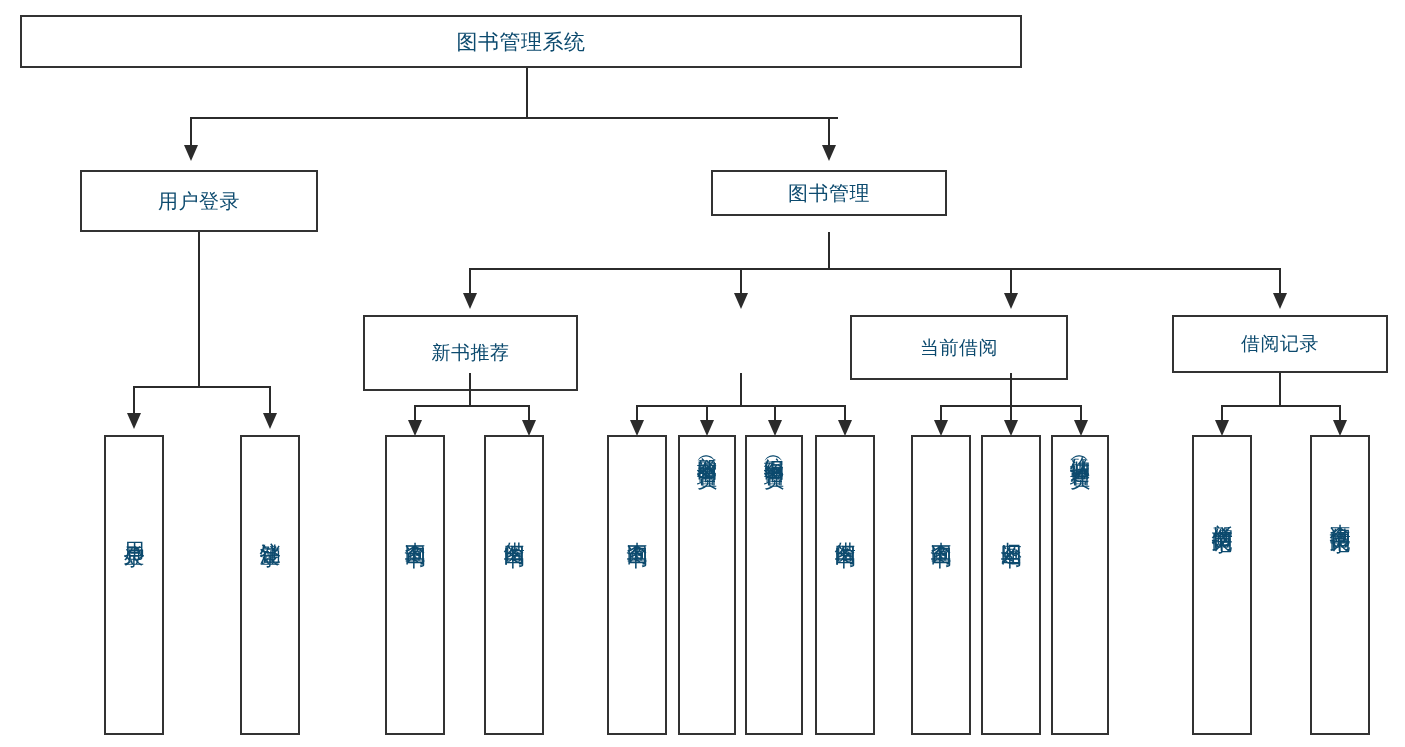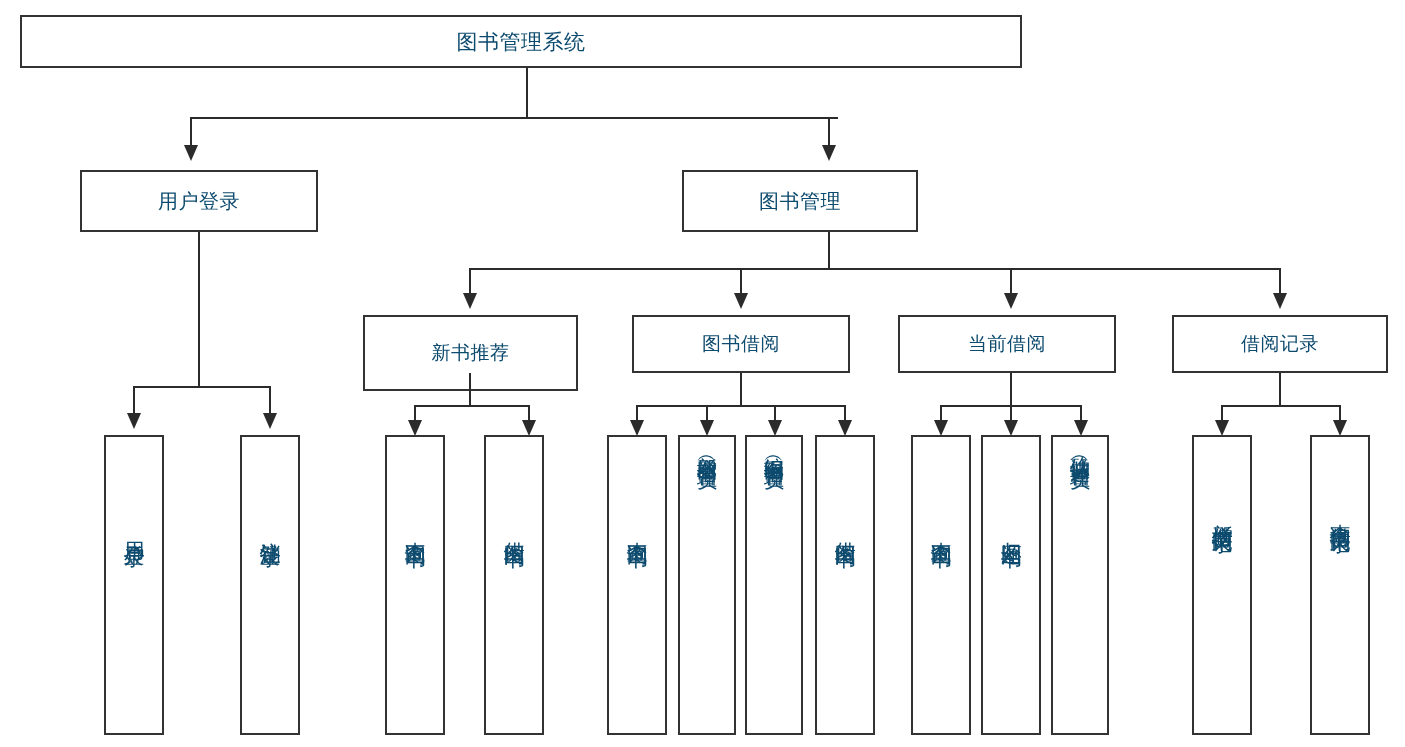--- a/index.html
+++ b/index.html
@@ -101,21 +101,21 @@
   <div class="hline" style="left:190px;top:117px;width:648px;height:2px;"></div>
 
   <div class="vline" style="left:190px;top:117px;width:2px;height:30px;"></div>
   <div class="arrow" style="left:184px;top:145px;"></div>
   <div class="vline" style="left:828px;top:117px;width:2px;height:30px;"></div>
   <div class="arrow" style="left:822px;top:145px;"></div>
 
   <div class="node lvl2" style="left:80px;top:170px;width:238px;height:62px;">
     <span>用户登录</span>
   </div>
-  <div class="node lvl2" style="left:682px;top:170px;width:236px;height:62px;">
+  <div class="node lvl2" style="left:711px;top:170px;width:236px;height:46px;">
     <span>图书管理</span>
   </div>
 
   <div class="vline" style="left:198px;top:232px;width:2px;height:155px;"></div>
   <div class="hline" style="left:133px;top:386px;width:138px;height:2px;"></div>
   <div class="vline" style="left:133px;top:386px;width:2px;height:29px;"></div>
   <div class="arrow" style="left:127px;top:413px;"></div>
   <div class="vline" style="left:269px;top:386px;width:2px;height:29px;"></div>
   <div class="arrow" style="left:263px;top:413px;"></div>
 
@@ -130,24 +130,21 @@
 
   <div class="vline" style="left:1010px;top:268px;width:2px;height:27px;"></div>
   <div class="arrow" style="left:1004px;top:293px;"></div>
 
   <div class="vline" style="left:1279px;top:268px;width:2px;height:27px;"></div>
   <div class="arrow" style="left:1273px;top:293px;"></div>
 
   <div class="node lvl3" style="left:363px;top:315px;width:215px;height:76px;">
     <span>新书推荐</span>
   </div>
-  <div class="node lvl3" style="left:632px;top:315px;width:218px;height:58px;">
-    <span>图书借阅</span>
-  </div>
-  <div class="node lvl3" style="left:898px;top:315px;width:218px;height:58px;">
+  <div class="node lvl3" style="left:850px;top:315px;width:218px;height:65px;">
     <span>当前借阅</span>
   </div>
   <div class="node lvl3" style="left:1172px;top:315px;width:216px;height:58px;">
     <span>借阅记录</span>
   </div>
 
   <div class="vline" style="left:469px;top:373px;width:2px;height:33px;"></div>
   <div class="hline" style="left:414px;top:405px;width:116px;height:2px;"></div>
   <div class="vline" style="left:414px;top:405px;width:2px;height:22px;"></div>
   <div class="arrow" style="left:408px;top:420px;"></div>

